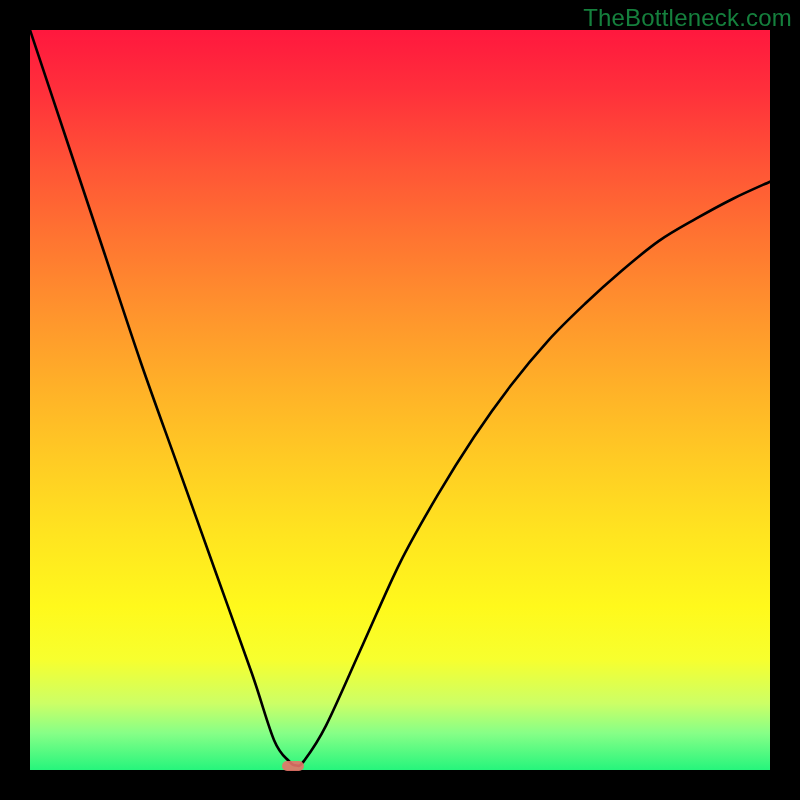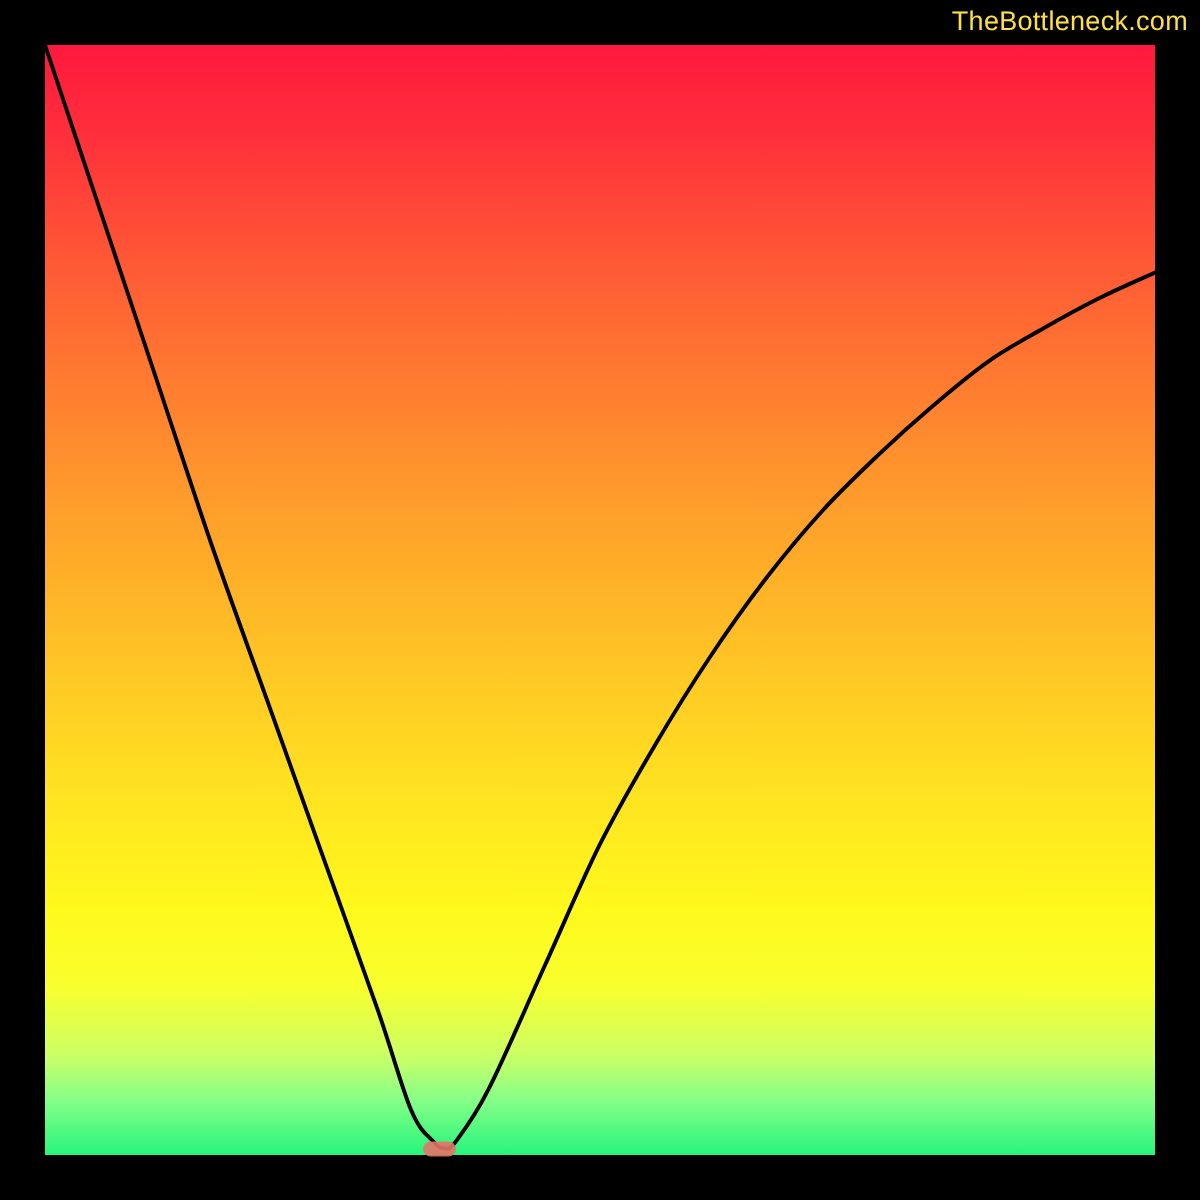--- a/index.html
+++ b/index.html
@@ -37,22 +37,22 @@
       #f7ff2e 85%,
       #ccff66 91%,
       #87ff87 95%,
       #26f57c 100%
     );
   }
   .watermark {
     position: absolute;
     top: 4px;
     right: 8px;
-    color: #fde047;
-    font-size: 18px;
+    color: #15803d;
+    font-size: 24px;
     font-weight: 400;
     letter-spacing: 0.2px;
     user-select: none;
   }
   svg.curve {
     position: absolute;
     left: 0;
     top: 0;
     width: 740px;
     height: 740px;

